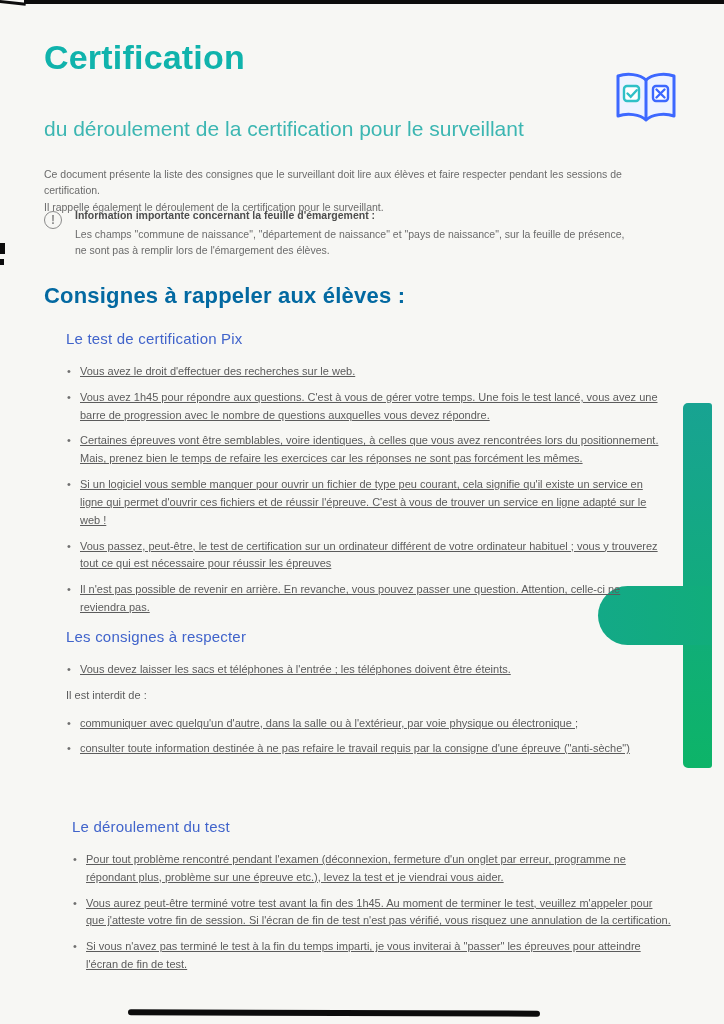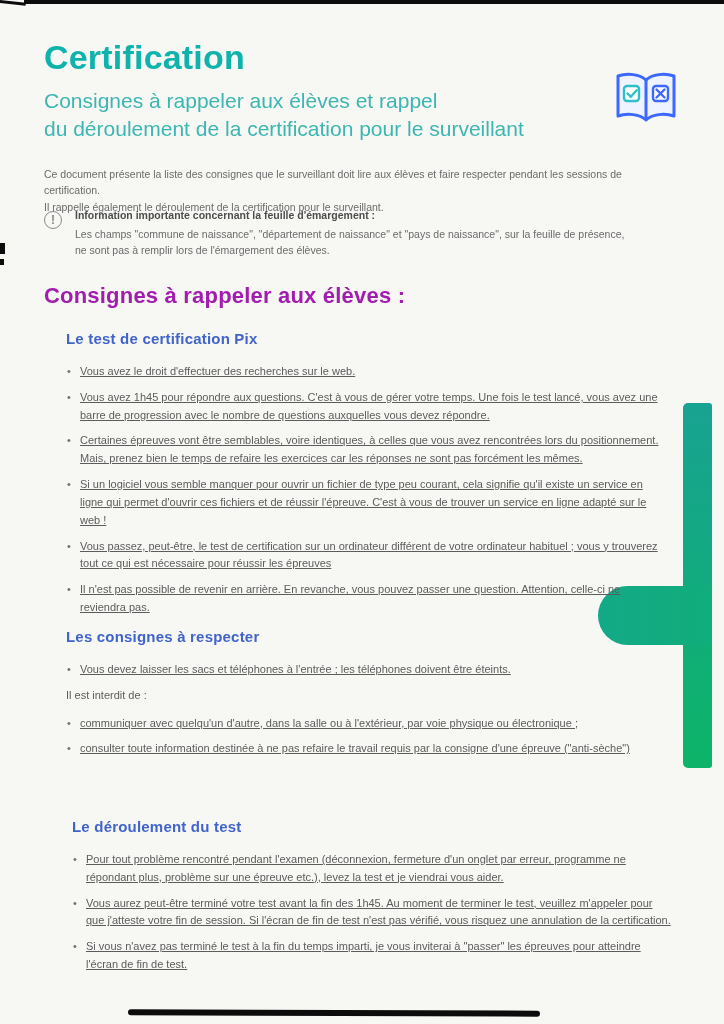--- a/index.html
+++ b/index.html
@@ -58,26 +58,26 @@
     border:1.6px solid #8a8a8a; border-radius:50%;
     color:#8a8a8a; font-size:12px; font-weight:700;
     display:flex; align-items:center; justify-content:center;
   }
   .notice-title { font-size:10.5px; font-weight:700; color:#4d4d4d; margin-bottom:6px; }
   .notice-body  { font-size:10.5px; line-height:1.5; color:#6b6b6b; }
 
   
   .section-title {
     position:absolute; left:44px; top:283px;
-    font-size:22px; font-weight:700; color:#a21caf; letter-spacing:.2px;
+    font-size:22px; font-weight:700; color:#0369a1; letter-spacing:.2px;
   }
 
   
   .sub { position:absolute; left:66px; width:600px; }
-  .sub h3 { font-size:15px; font-weight:700; color:#4164cb; margin-bottom:16px; letter-spacing:.2px; }
+  .sub h3 { font-size:15px; font-weight:400; color:#4164cb; margin-bottom:16px; letter-spacing:.2px; }
   .sub ul { list-style:none; }
   .sub li {
     position:relative; padding-left:14px; margin-bottom:8px;
     font-size:11px; line-height:1.62; color:#5c5c5c;text-decoration:underline;
   }
   .sub li::before {
     content:"\2022"; position:absolute; left:1px; top:0;
     color:#6f6f6f; font-size:11px;
   }
   .plain-line { font-size:11px; line-height:1.62; color:#5c5c5c; margin:4px 0 10px 0; }
@@ -96,21 +96,21 @@
   <div class="artifact left-mark1"></div>
   <div class="artifact left-mark2"></div>
   <div class="artifact bottom-line"></div>
 
   <div class="deco-bar"></div>
   <div class="deco-tab"></div>
 
   <div class="header">
     <h1 class="title">Certification</h1>
     <h2 class="subtitle">
-      <span>Consignes à rappeler aux élèves et rappel</span><br>
+      <br>
       <span>du déroulement de la certification pour le surveillant</span>
     </h2>
   </div>
 
   <div class="book-icon">
     <svg viewBox="0 0 68 56" width="68" height="56">
       <path d="M34 10 C28 4, 15 3, 6 6 L6 46 C15 43, 28 44, 34 50 C40 44, 53 43, 62 46 L62 6 C53 3, 40 4, 34 10 Z" fill="#eef3ff" stroke="#3d68ff" stroke-width="3" stroke-linejoin="round"></path>
       <line x1="34" y1="10" x2="34" y2="50" stroke="#3d68ff" stroke-width="3"></line>
       <rect x="12" y="16" width="15" height="15" rx="3" fill="#ffffff" stroke="#2fc0c7" stroke-width="2.4"></rect>
       <path d="M15.5 23.5 l3.2 3.2 l6 -6.5" stroke="#2fc0c7" stroke-width="2.4" fill="none" stroke-linecap="round"></path>

